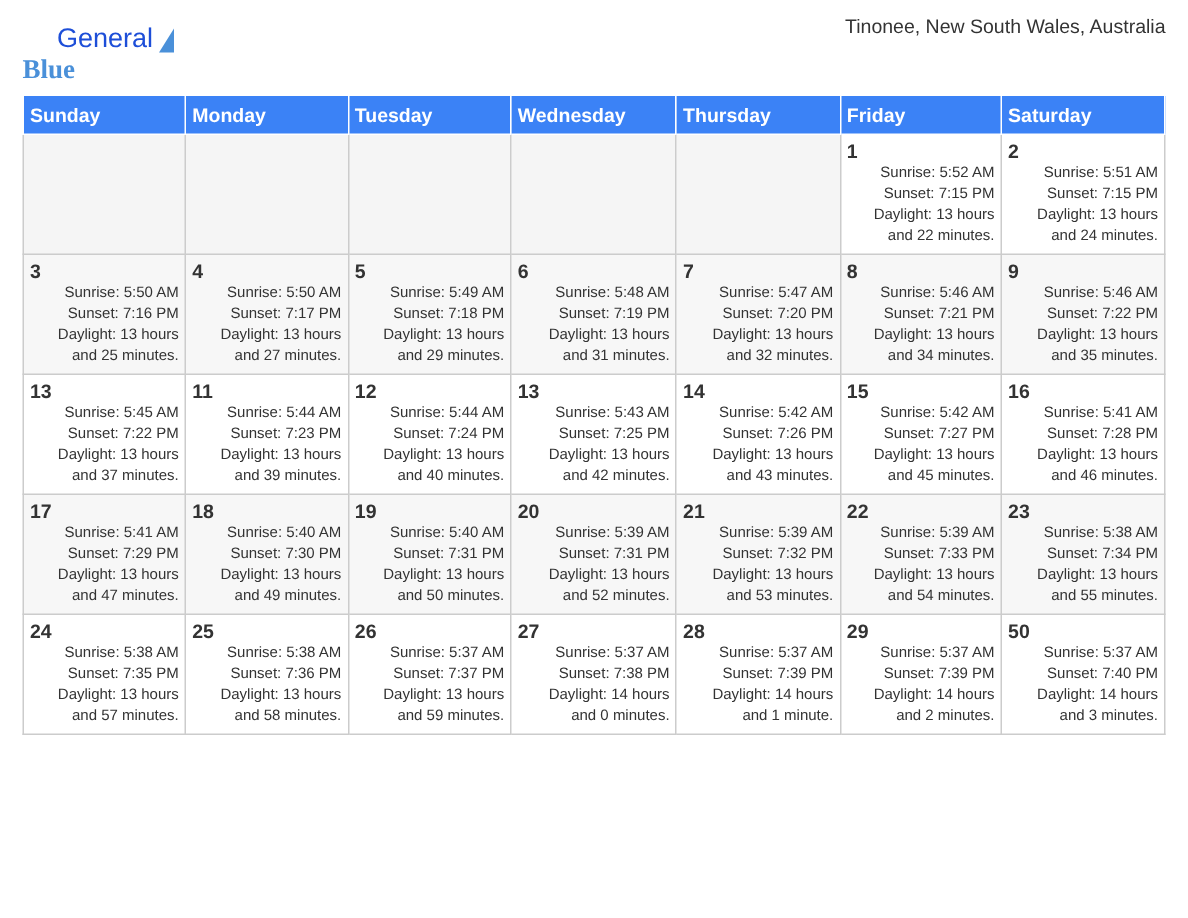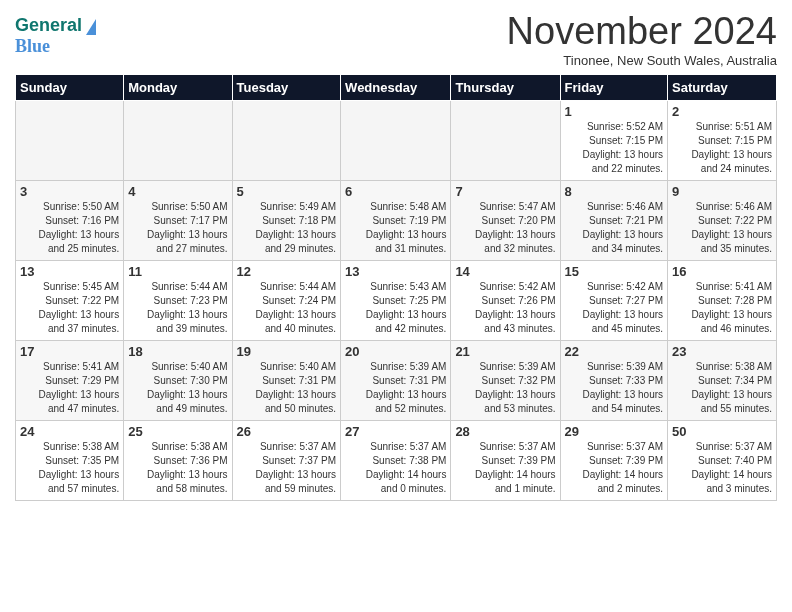--- a/index.html
+++ b/index.html
@@ -22,22 +22,23 @@
       align-items: flex-start;
       margin-top: 5px;
     }
     .logo-text {
       display: flex;
       align-items: center;
       gap: 2px;
     }
     .logo-general {
       font-size: 18px;
-      font-weight: bold;
-      color: #0f766e;
+      font-weight: normal;
+      color: #1d4ed8;
+      margin-left: 23px;
     }
     .logo-blue {
       font-size: 18px;
       font-weight: bold;
       color: #4a90d9;
       font-family: Liberation Serif, serif;
     }
     .logo-triangle {
       width: 0;
       height: 0;
@@ -56,21 +57,21 @@
     }
     .location {
       font-size: 13px;
       color: #333;
     }
     .calendar {
       width: 100%;
       border-collapse: collapse;
     }
     .calendar th {
-      background: #0f172a;
+      background: #3b82f6;
       color: #fff;
       font-size: 13px;
       font-weight: bold;
       padding: 5px 4px;
       text-align: left;
       border: 1px solid #fff;
     }
     .calendar td {
       border: 1px solid #ccc;
       vertical-align: top;
@@ -116,21 +117,20 @@
 
 <div class="header">
   <div class="logo">
     <div class="logo-text">
       <span class="logo-general">General</span>
       <div class="logo-triangle"></div>
     </div>
     <span class="logo-blue">Blue</span>
   </div>
   <div class="title-section">
-    <div class="month-title">November 2024</div>
     <div class="location">Tinonee, New South Wales, Australia</div>
   </div>
 </div>
 
 <table class="calendar">
   <thead>
     <tr>
     <th>Sunday</th>
         <th>Monday</th>
         <th>Tuesday</th>

